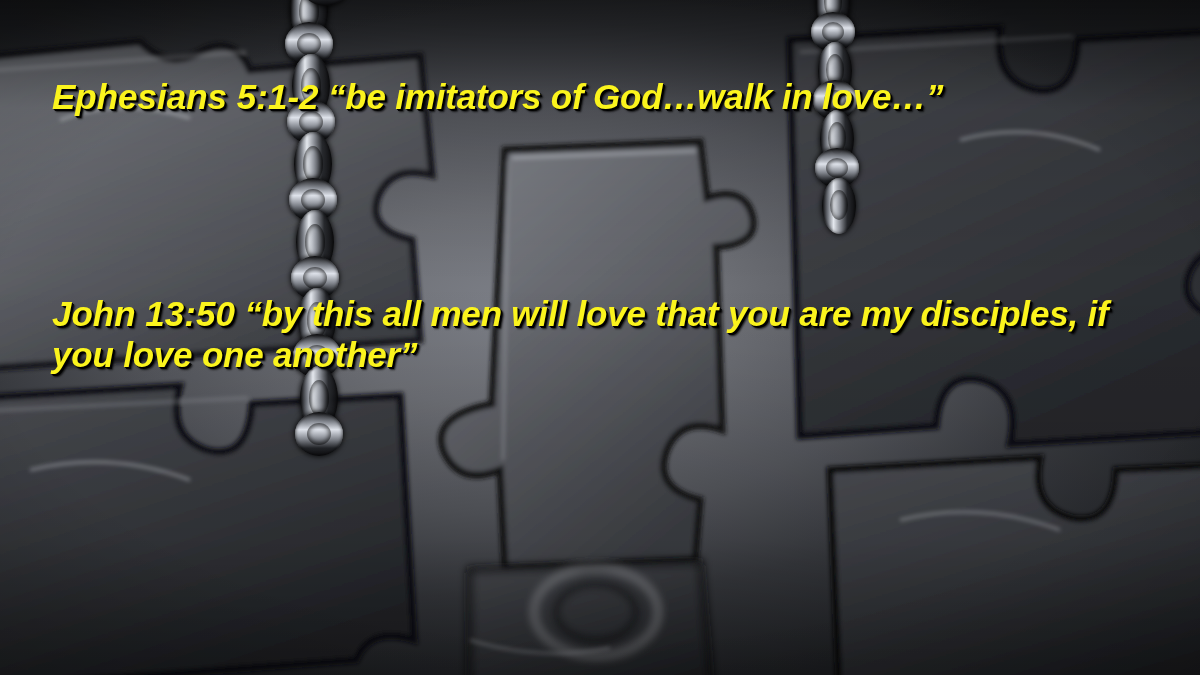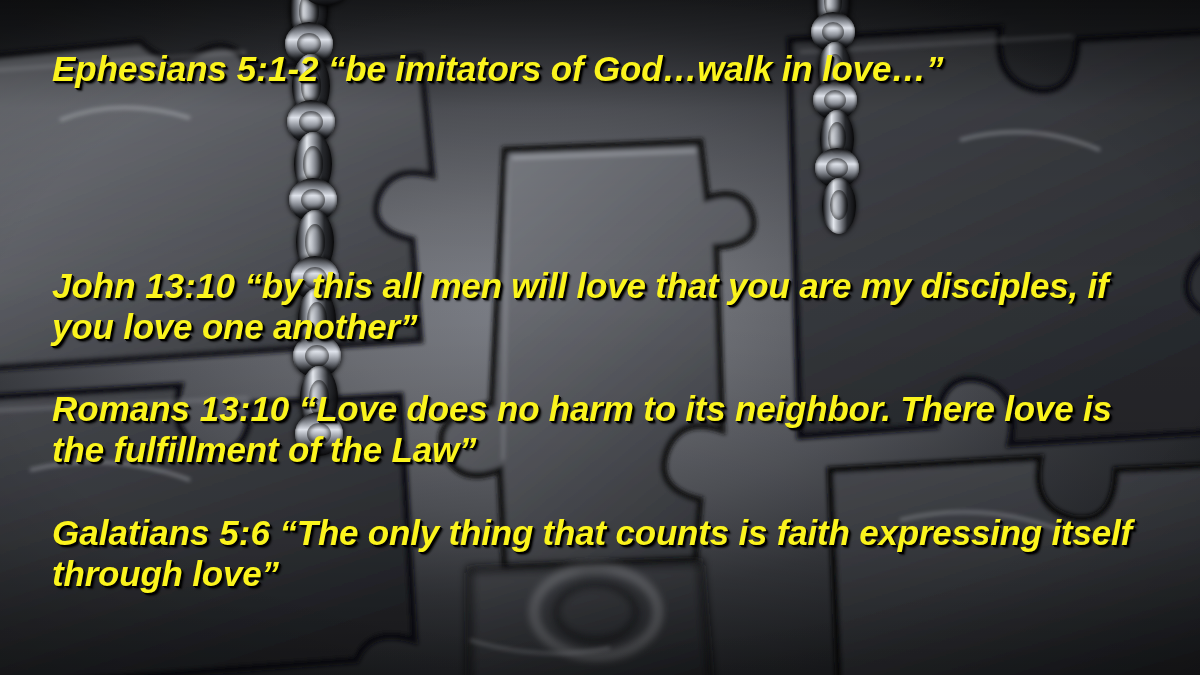--- a/index.html
+++ b/index.html
@@ -110,20 +110,21 @@
     color: #fbf41d;
     font-style: italic;
     font-weight: 700;
     font-size: 35px;
     line-height: 41px;
     letter-spacing: -0.2px;
     text-shadow:
        2px 2px 0 rgba(0,0,0,0.92),
        3px 3px 2px rgba(0,0,0,0.72),
        1px 1px 0 rgba(0,0,0,0.9);
+    margin-top: 28px;
   }
 
   .verse .ref {
     font-weight: 900;
     font-style: italic;
     letter-spacing: 0px;
   }
 
   .verse .quote {
     font-weight: 700;
@@ -286,28 +287,20 @@
 
   <div id="verse-stack">
 
     <div class="verse v0">
       <span class="ref">Ephesians 5:1-2</span>
       <span class="quote">“be imitators of God…walk in love…”</span>
     </div>
 
 
     <div class="verse v2">
-      <span class="ref">John 13:10</span>
+      <span class="ref">John 13:50</span>
       <span class="quote">“by this all men will love that you are my disciples, if you love one another”</span>
     </div>
 
-    <div class="verse v3">
-      <span class="ref">Romans 13:10</span>
-      <span class="quote">“Love does no harm to its neighbor. There love is the fulfillment of the Law”</span>
-    </div>
-
-    <div class="verse v4">
-      <span class="ref">Galatians 5:6</span>
-      <span class="quote">“The only thing that counts is faith expressing itself through love”</span>
-    </div>
+
 
   </div>
 </div>
 
 </body></html>

